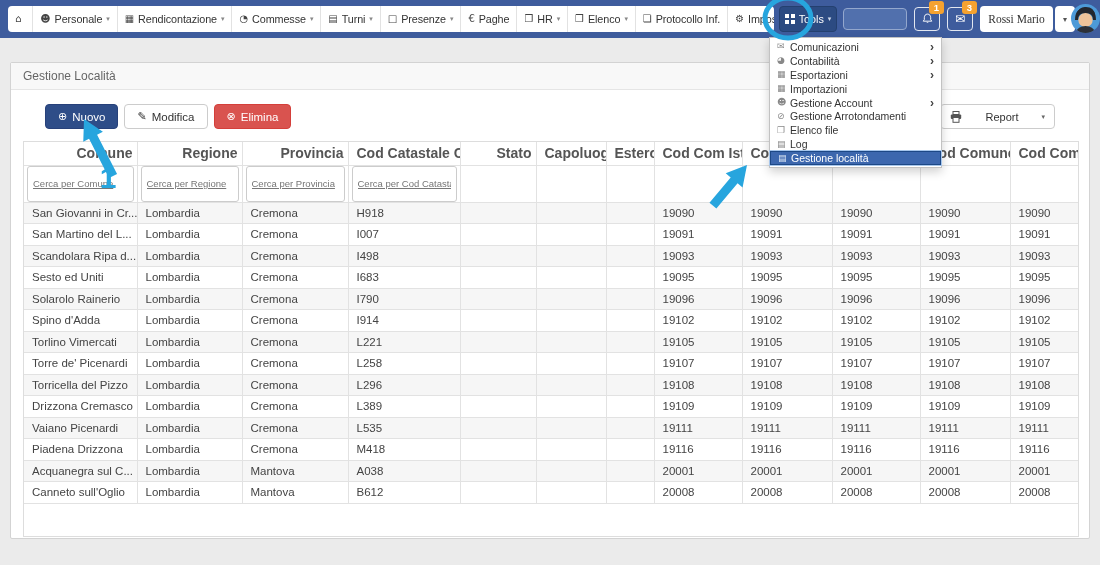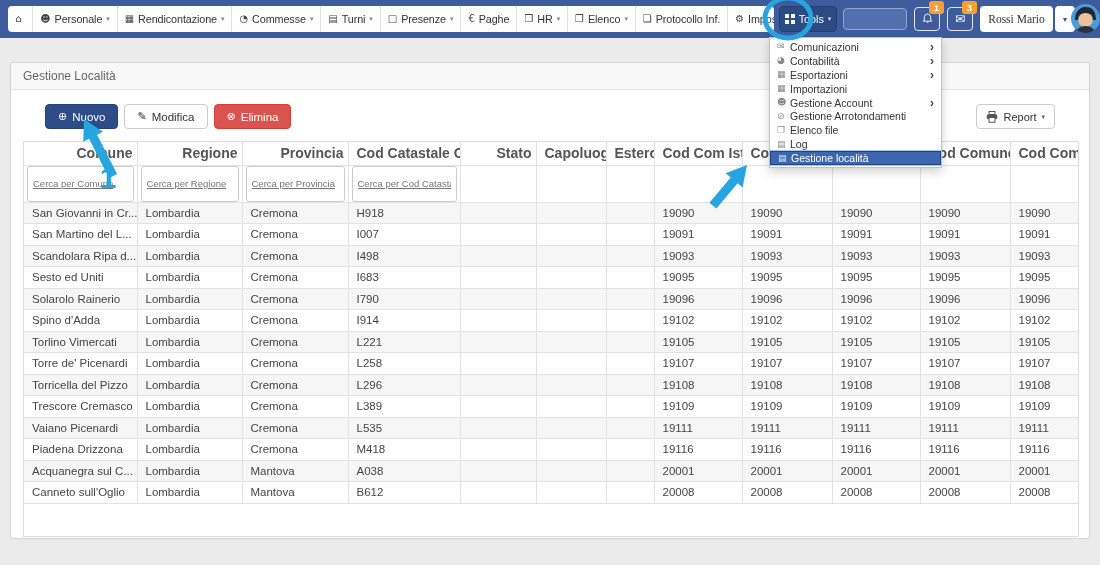--- a/index.html
+++ b/index.html
@@ -47,21 +47,21 @@
   .panel-title{height:26px;line-height:26px;padding-left:12px;font-size:12px;color:#666;
     background:#f8f8f8;border-bottom:1px solid #e5e5e5;}
   .btn-row{margin:14px 10px 0 22px;padding:0 12px;display:flex;align-items:center;}
   .btn{height:25px;padding:0 12px;border-radius:4px;font-size:11.5px;display:flex;align-items:center;
     box-sizing:border-box;cursor:pointer;margin-right:6px;border:1px solid transparent;}
   .btn .b-ic{font-family:"DejaVu Sans",sans-serif;font-size:11px;margin-right:5px;line-height:1;}
   .btn-primary{background:#2e4d88;border-color:#27417a;color:#fff;}
   .btn-default{background:#fff;border-color:#ccc;color:#333;}
   .btn-danger{background:#d9534f;border-color:#d43f3a;color:#fff;}
   .btn-report{margin-left:auto;margin-right:12px;height:23px;background:#fff;border:1px solid #ccc;
-    border-radius:4px;color:#333;font-size:11px;display:flex;align-items:center;padding:0 9px;cursor:pointer;}
+    border-radius:4px;color:#333;font-size:11px;display:flex;align-items:center;padding:0 9px;cursor:pointer;gap:18px;}
   .btn-report svg{margin-right:5px;}
   .btn-report .r-caret{font-family:"DejaVu Sans",sans-serif;font-size:7px;color:#666;margin-left:5px;}
 
   
   .table-wrap{position:absolute;left:12px;top:78px;width:1056px;height:396px;overflow:hidden;
     border:1px solid #ddd;box-sizing:border-box;}
   table.grid{border-collapse:collapse;table-layout:fixed;width:1056px;}
   table.grid th, table.grid td{border-right:1px solid #e2e2e2;border-bottom:1px solid #e2e2e2;
     overflow:hidden;white-space:nowrap;box-sizing:border-box;}
   table.grid th{height:23px;font-size:14px;font-weight:bold;color:#555;text-align:right;padding:0 4px 0 8px;}
@@ -379,21 +379,21 @@
               <td></td>
               <td></td>
               <td></td>
               <td class="num">19108</td>
               <td class="num">19108</td>
               <td class="num">19108</td>
               <td class="num">19108</td>
               <td class="num">19108</td>
             </tr>
             <tr class="data-row">
-              <td>Trescore Cremasco</td>
+              <td>Drizzona Cremasco</td>
               <td>Lombardia</td>
               <td>Cremona</td>
               <td>L389</td>
               <td></td>
               <td></td>
               <td></td>
               <td class="num">19109</td>
               <td class="num">19109</td>
               <td class="num">19109</td>
               <td class="num">19109</td>

